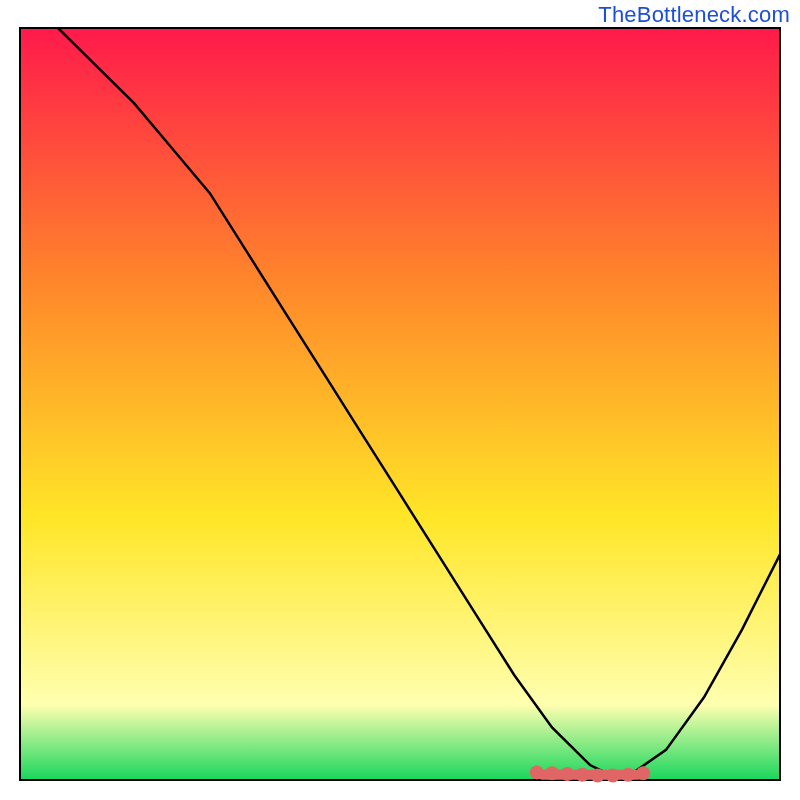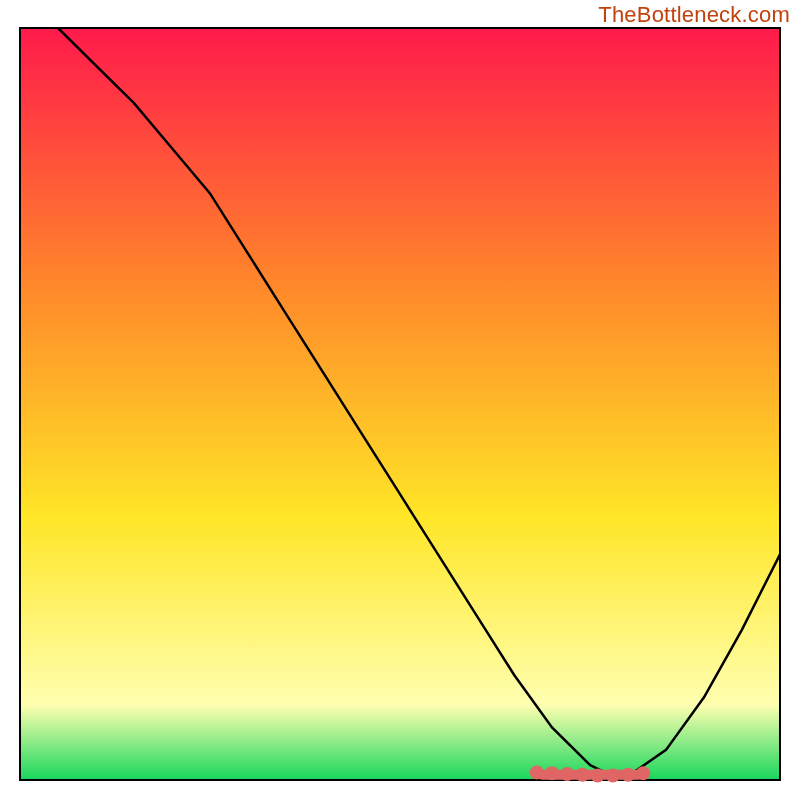--- a/index.html
+++ b/index.html
@@ -13,21 +13,21 @@
   .container {
     position: relative;
     width: 800px;
     height: 800px;
   }
   .watermark {
     position: absolute;
     top: 2px;
     right: 10px;
     font-size: 22px;
-    color: #c2410c;
+    color: #1d4ed8;
     font-weight: 500;
     letter-spacing: 0.2px;
   }
   svg {
     display: block;
   }
 </style>
 </head>
 <body>
 <div class="container">

